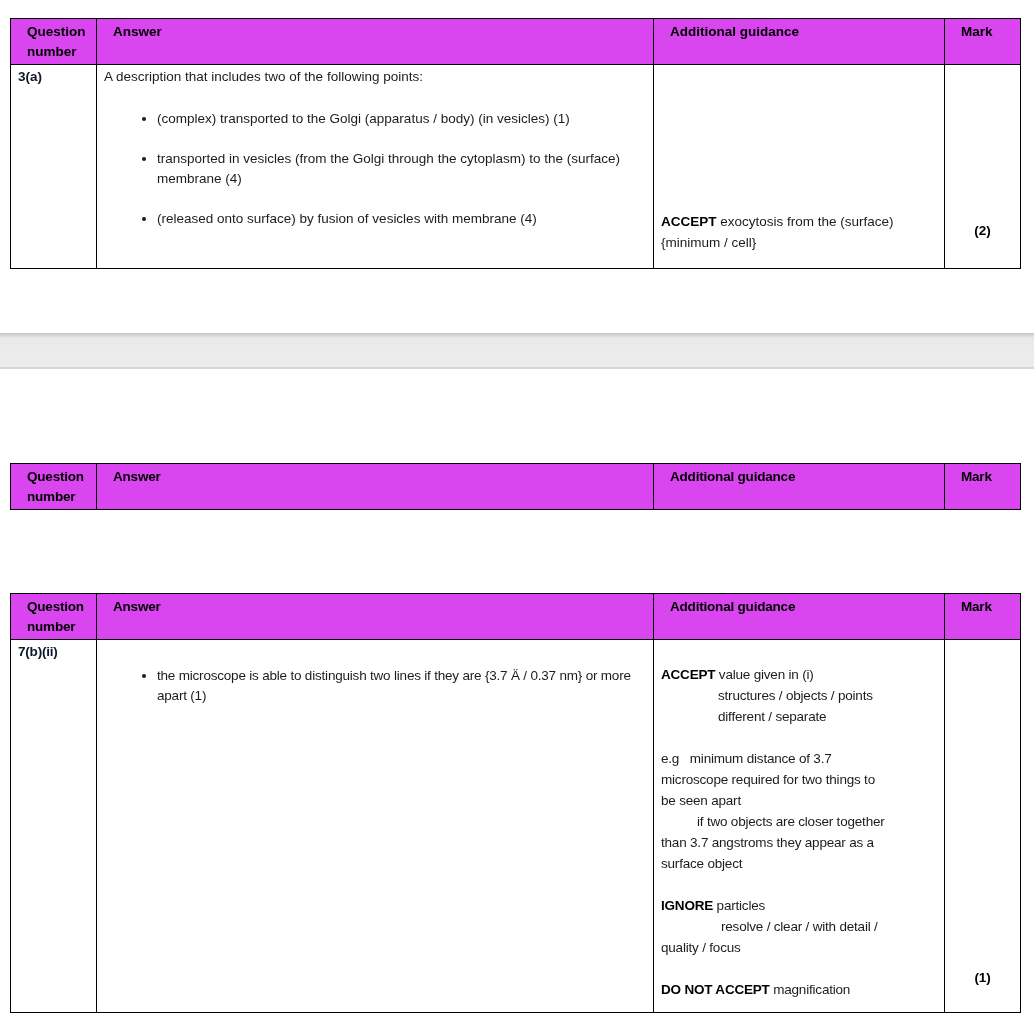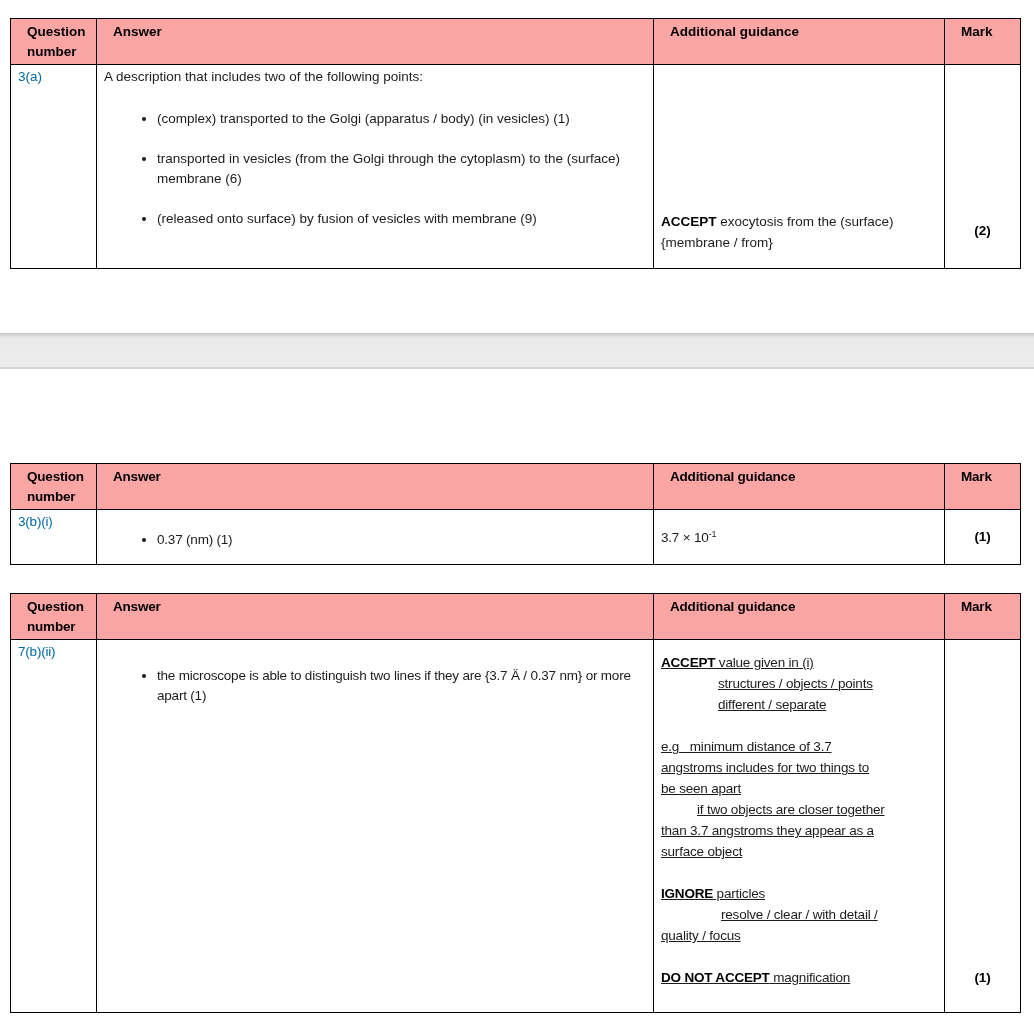--- a/index.html
+++ b/index.html
@@ -12,22 +12,22 @@
   .ms-table {
     position: absolute; left: 10px; width: 1010px;
     border-collapse: collapse; table-layout: fixed;
   }
   .ms-table td, .ms-table th {
     border: 1px solid #000; vertical-align: top;
     padding: 2px 7px; text-align: left;
     font-size: 13.5px; line-height: 20px;
   }
   .t-bold-border td, .t-bold-border th { border-width: 1.5px; letter-spacing: -0.2px; }
-  th.hdr { background: #fca5a5; font-weight: bold; color: #000; padding-top: 3px; padding-left: 16px; }
-  .qn { font-weight: normal; color: #0369a1; padding-top: 3px; margin-top: 30px; }
+  th.hdr { background: #d946ef; font-weight: bold; color: #000; padding-top: 3px; padding-left: 16px; }
+  .qn { font-weight: bold; color: #0f172a; padding-top: 3px; margin-top: 30px; }
   
   #t1 { top: 18px; }
   #t1 .hdr-row th { height: 42px; }
   #t1 .body-row td { height: 204px; }
   #t1 .answer-cell ul { margin: 22px 0 7px 0; padding-left: 53px; }
   #t1 .answer-cell li { margin-bottom: 20px; }
   #t1 .answer-cell li:last-child { margin-bottom: 0; }
   #t1 .guidance-cell { vertical-align: bottom; padding-bottom: 15px; line-height: 21px; }
   #t1 .mark-cell { vertical-align: bottom; text-align: center; font-weight: bold; color:#000; padding-bottom: 27px; }
   
@@ -43,21 +43,21 @@
   #t2 .answer-cell ul { margin: 18px 0 0 0; padding-left: 53px; }
   #t2 .guidance-cell { padding-top: 18px; }
   #t2 .mark-cell { vertical-align: middle; text-align: center; font-weight: bold; color:#000; }
   sup.expo { font-size: 9px; vertical-align: super; line-height: 0; }
   
   #t3 { top: 593px; }
   #t3 .hdr-row th { height: 40px; }
   #t3 .body-row td { height: 373px; }
   #t3 .answer-cell ul { margin: 24px 0 0 0; padding-left: 53px; }
   #t3 .answer-cell li { max-width: 482px; }
-  #t3 .guidance-cell { padding-top: 12px; text-decoration: underline; }
+  #t3 .guidance-cell { padding-top: 24px; }
   .gl { line-height: 21px; min-height: 21px; white-space: pre-wrap; }
   .gl b { color: #000; }
   .ind-a { padding-left: 57px; }
   .ind-b { padding-left: 36px; }
   .ind-c { padding-left: 60px; }
   #t3 .mark-cell { vertical-align: bottom; text-align: center; font-weight: bold; color:#000; padding-bottom: 24px; }
 </style>
 </head>
 <body>
 
@@ -74,27 +74,27 @@
     <th class="hdr">Answer</th>
     <th class="hdr">Additional guidance</th>
     <th class="hdr">Mark</th>
   </tr>
   <tr class="body-row">
     <td class="qn">3(a)</td>
     <td class="answer-cell">
       <div>A description that includes two of the following points:</div>
       <ul>
         <li>(complex) transported to the Golgi (apparatus / body) (in vesicles) (1)</li>
-        <li>transported in vesicles (from the Golgi through the cytoplasm) to the (surface) membrane (6)</li>
-        <li>(released onto surface) by fusion of vesicles with membrane (9)</li>
+        <li>transported in vesicles (from the Golgi through the cytoplasm) to the (surface) membrane (4)</li>
+        <li>(released onto surface) by fusion of vesicles with membrane (4)</li>
       </ul>
     </td>
     <td class="guidance-cell">
       <div class="gl"><b>ACCEPT</b><span> exocytosis from the (surface)</span></div>
-      <div class="gl">{membrane / from}</div>
+      <div class="gl">{minimum / cell}</div>
     </td>
     <td class="mark-cell">(2)</td>
   </tr>
 </tbody>
   </table>
 
 <div id="page-gap"></div>
 
 <table id="t2" class="ms-table t-bold-border">
   <colgroup>
@@ -102,32 +102,20 @@
       <col style="width:557px">
       <col style="width:291px">
       <col style="width:76px">
     </colgroup>
   <tbody>
       <tr class="hdr-row">
     <th class="hdr">Question number</th>
     <th class="hdr">Answer</th>
     <th class="hdr">Additional guidance</th>
     <th class="hdr">Mark</th>
-  </tr>
-  <tr class="body-row">
-    <td class="qn">3(b)(i)</td>
-    <td class="answer-cell">
-      <ul>
-        <li>0.37 (nm) (1)</li>
-      </ul>
-    </td>
-    <td class="guidance-cell">
-      <span>3.7 × 10</span><sup class="expo">-1</sup>
-    </td>
-    <td class="mark-cell">(1)</td>
   </tr>
 </tbody>
   </table>
 
 <table id="t3" class="ms-table t-bold-border">
   <colgroup>
       <col style="width:86px">
       <col style="width:557px">
       <col style="width:291px">
       <col style="width:76px">
@@ -145,21 +133,21 @@
       <ul>
         <li>the microscope is able to distinguish two lines if they are {3.7 Ä / 0.37 nm} or more apart (1)</li>
       </ul>
     </td>
     <td class="guidance-cell">
       <div class="gl"><b>ACCEPT</b><span> value given in (i)</span></div>
       <div class="gl ind-a"><span>structures / objects / points</span></div>
       <div class="gl ind-a"><span>different / separate</span></div>
       <div class="gl"><span></span></div>
       <div class="gl"><span>e.g   minimum distance of 3.7</span></div>
-      <div class="gl"><span>angstroms includes for two things to</span></div>
+      <div class="gl"><span>microscope required for two things to</span></div>
       <div class="gl"><span>be seen apart</span></div>
       <div class="gl ind-b"><span>if two objects are closer together</span></div>
       <div class="gl"><span>than 3.7 angstroms they appear as a</span></div>
       <div class="gl"><span>surface object</span></div>
       <div class="gl"><span></span></div>
       <div class="gl"><b>IGNORE</b><span> particles</span></div>
       <div class="gl ind-c"><span>resolve / clear / with detail /</span></div>
       <div class="gl"><span>quality / focus</span></div>
       <div class="gl"><span></span></div>
       <div class="gl"><b>DO NOT ACCEPT</b><span> magnification</span></div>

